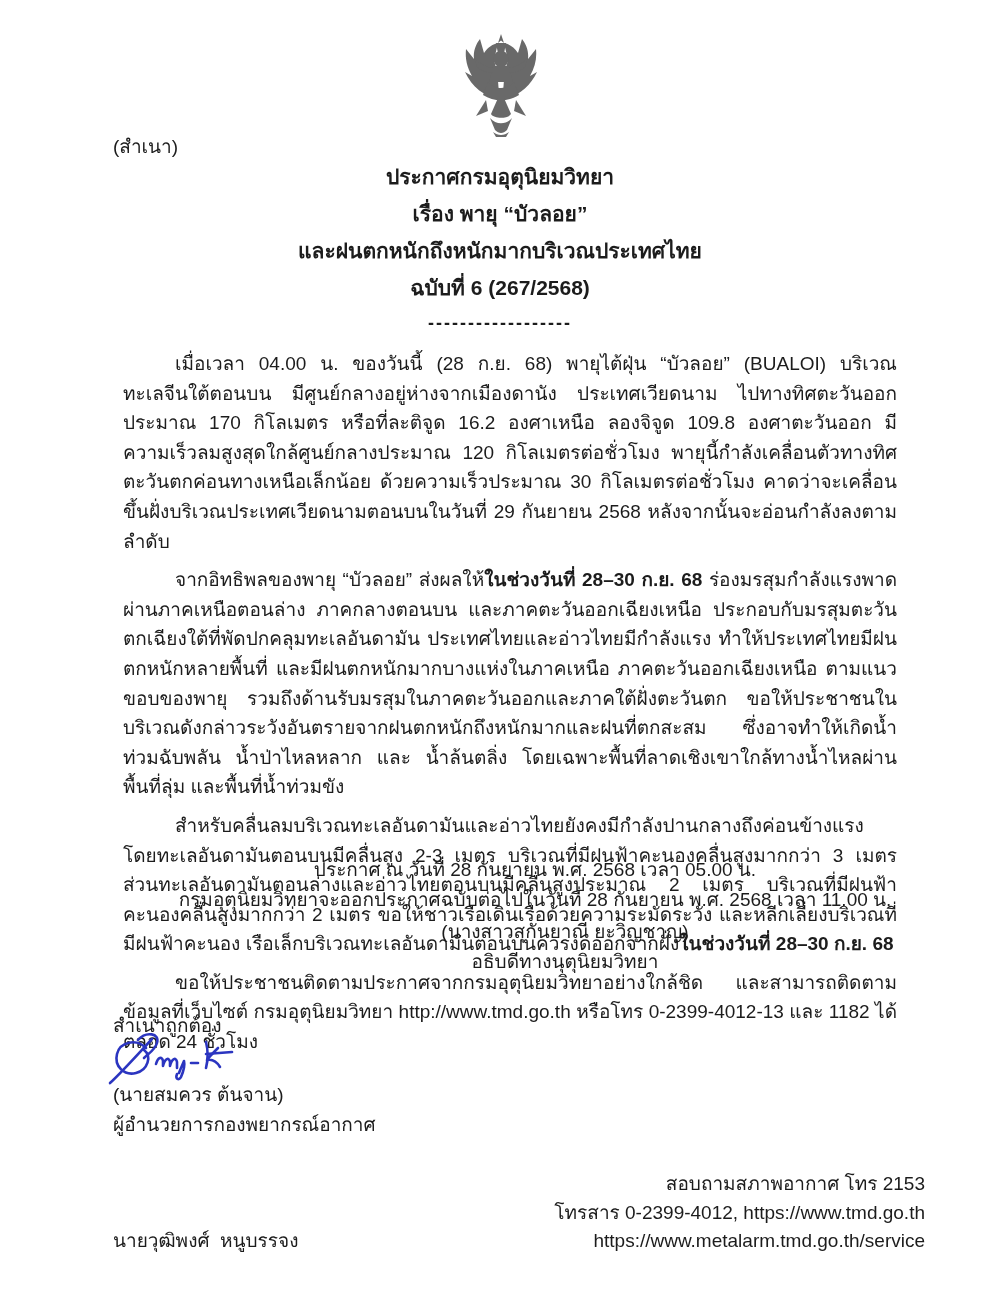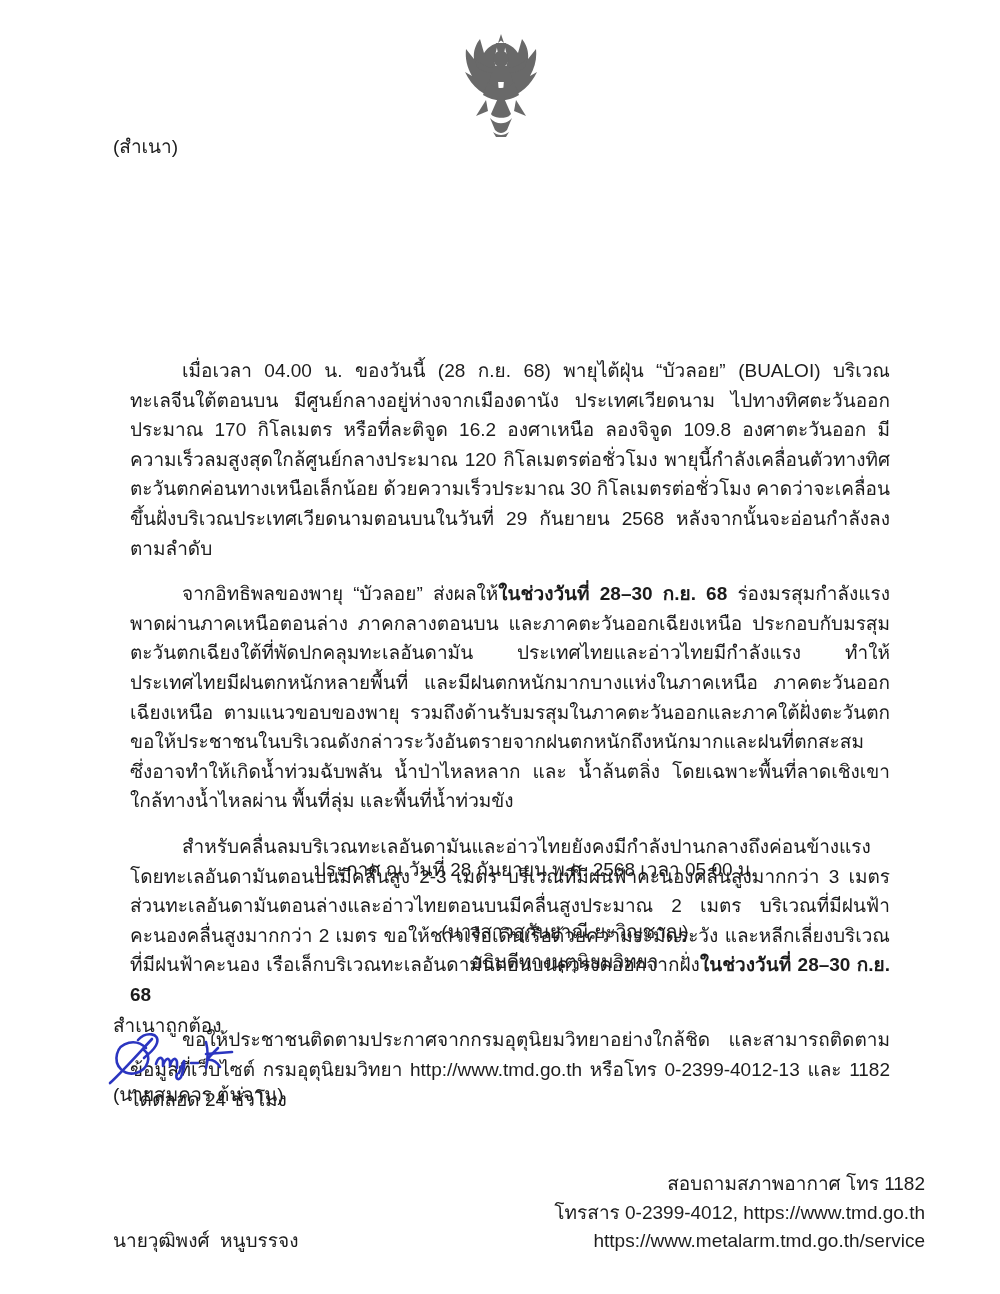--- a/index.html
+++ b/index.html
@@ -16,21 +16,21 @@
   .copy-label{left:113px;top:131px;font-size:19px;}
   .emblem{left:446px;top:34px;width:110px;height:104px;}
   .title-block{left:0;top:158px;width:1000px;text-align:center;}
   .title-line{font-size:21px;font-weight:700;line-height:37px;}
   .divider{font-size:18px;font-weight:700;letter-spacing:2px;line-height:30px;margin-top:2px;}
   .body-text{
     left:114px;top:340px;width:792px;
     font-size:19px;line-height:29.6px;
     text-align:justify;
   }
-  .body-text p{margin:16px;text-indent:52px;}
+  .body-text p{margin:9px;text-indent:52px;}
   .b{font-weight:700;}
   .issue-block{left:100px;top:843px;width:870px;text-align:center;font-size:19px;line-height:29.6px;margin-top:12px;}
   .signer-block{left:390px;top:917px;width:350px;text-align:center;font-size:19px;line-height:29.6px;}
   .cert-label{left:113px;top:1010px;font-size:19px;text-align:center;}
   .signature{left:106px;top:1028px;width:150px;height:60px;}
   .cert-name{left:113px;top:1079px;font-size:19px;}
   .cert-pos{left:113px;top:1109px;font-size:19px;}
   .footer-left{left:113px;top:1170px;font-size:19px;line-height:28.5px;white-space:pre-wrap;}
   .footer-right{right:75px;top:1170px;font-size:19px;line-height:28.5px;text-align:right;}
 </style>
@@ -65,30 +65,38 @@
 
         <path d="M40 66 L30 82 L42 77 Z"></path>
         <path d="M70 66 L80 82 L68 77 Z"></path>
 
         <path d="M44 84 C50 91 60 91 66 84 L61 96 C57 100 53 100 49 96 Z"></path>
         <path d="M47 98 C52 102 58 102 63 98 L60 103 h-10 Z"></path>
       </g>
     </svg>
   </div>
 
+  <div class="abs title-block">
+    <div class="title-line">ประกาศกรมอุตุนิยมวิทยา</div>
+    <div class="title-line">เรื่อง พายุ “บัวลอย”</div>
+    <div class="title-line">และฝนตกหนักถึงหนักมากบริเวณประเทศไทย</div>
+    <div class="title-line">ฉบับที่ 6 (267/2568)</div>
+    <div class="divider">------------------</div>
+  </div>
 
   <div class="abs body-text">
     <p><span>เมื่อเวลา 04.00 น. ของวันนี้ (28 ก.ย. 68) พายุไต้ฝุ่น “บัวลอย” (BUALOI) บริเวณทะเลจีนใต้ตอนบน มีศูนย์กลางอยู่ห่างจากเมืองดานัง ประเทศเวียดนาม ไปทางทิศตะวันออกประมาณ 170 กิโลเมตร หรือที่ละติจูด 16.2 องศาเหนือ ลองจิจูด 109.8 องศาตะวันออก มีความเร็วลมสูงสุดใกล้ศูนย์กลางประมาณ 120 กิโลเมตรต่อชั่วโมง พายุนี้กำลังเคลื่อนตัวทางทิศตะวันตกค่อนทางเหนือเล็กน้อย ด้วยความเร็วประมาณ 30 กิโลเมตรต่อชั่วโมง คาดว่าจะเคลื่อนขึ้นฝั่งบริเวณประเทศเวียดนามตอนบนในวันที่ 29 กันยายน 2568 หลังจากนั้นจะอ่อนกำลังลงตามลำดับ</span></p>
     <p><span>จากอิทธิพลของพายุ “บัวลอย” ส่งผลให้</span><span class="b">ในช่วงวันที่ 28–30 ก.ย. 68</span><span> ร่องมรสุมกำลังแรงพาดผ่านภาคเหนือตอนล่าง ภาคกลางตอนบน และภาคตะวันออกเฉียงเหนือ ประกอบกับมรสุมตะวันตกเฉียงใต้ที่พัดปกคลุมทะเลอันดามัน ประเทศไทยและอ่าวไทยมีกำลังแรง ทำให้ประเทศไทยมีฝนตกหนักหลายพื้นที่ และมีฝนตกหนักมากบางแห่งในภาคเหนือ ภาคตะวันออกเฉียงเหนือ ตามแนวขอบของพายุ รวมถึงด้านรับมรสุมในภาคตะวันออกและภาคใต้ฝั่งตะวันตก ขอให้ประชาชนในบริเวณดังกล่าวระวังอันตรายจากฝนตกหนักถึงหนักมากและฝนที่ตกสะสม ซึ่งอาจทำให้เกิดน้ำท่วมฉับพลัน น้ำป่าไหลหลาก และ น้ำล้นตลิ่ง โดยเฉพาะพื้นที่ลาดเชิงเขาใกล้ทางน้ำไหลผ่าน พื้นที่ลุ่ม และพื้นที่น้ำท่วมขัง</span></p>
     <p><span>สำหรับคลื่นลมบริเวณทะเลอันดามันและอ่าวไทยยังคงมีกำลังปานกลางถึงค่อนข้างแรง โดยทะเลอันดามันตอนบนมีคลื่นสูง 2-3 เมตร บริเวณที่มีฝนฟ้าคะนองคลื่นสูงมากกว่า 3 เมตร ส่วนทะเลอันดามันตอนล่างและอ่าวไทยตอนบนมีคลื่นสูงประมาณ 2 เมตร บริเวณที่มีฝนฟ้าคะนองคลื่นสูงมากกว่า 2 เมตร ขอให้ชาวเรือเดินเรือด้วยความระมัดระวัง และหลีกเลี่ยงบริเวณที่มีฝนฟ้าคะนอง เรือเล็กบริเวณทะเลอันดามันตอนบนควรงดออกจากฝั่ง</span><span class="b">ในช่วงวันที่ 28–30 ก.ย. 68</span></p>
     <p><span>ขอให้ประชาชนติดตามประกาศจากกรมอุตุนิยมวิทยาอย่างใกล้ชิด และสามารถติดตามข้อมูลที่เว็บไซต์ กรมอุตุนิยมวิทยา http://www.tmd.go.th หรือโทร 0-2399-4012-13 และ 1182 ได้ตลอด 24 ชั่วโมง</span></p>
   </div>
 
   <div class="abs issue-block">
     <div>ประกาศ ณ วันที่ 28 กันยายน พ.ศ. 2568 เวลา 05.00 น.</div>
+    <div>กรมอุตุนิยมวิทยาจะออกประกาศฉบับต่อไปในวันที่ 28 กันยายน พ.ศ. 2568 เวลา 11.00 น.</div>
   </div>
 
   <div class="abs signer-block">
     <div>(นางสาวสุกันยาณี ยะวิญชาญ)</div>
     <div>อธิบดีทางนุตุนิยมวิทยา</div>
   </div>
 
   <div class="abs cert-label">สำเนาถูกต้อง</div>
 
   <div class="abs signature">
@@ -107,26 +115,27 @@
         <path d="M85 35 L92 35"></path>
 
         <path d="M100 14 C102 22 102 32 100 40"></path>
         <path d="M112 20 C106 26 102 30 101 32 C106 31 111 34 114 39"></path>
         <path d="M100 26 L126 24"></path>
       </g>
     </svg>
   </div>
 
   <div class="abs cert-name">(นายสมควร ต้นจาน)</div>
+  <div class="abs cert-pos">ผู้อำนวยการกองพยากรณ์อากาศ</div>
 
   <div class="abs footer-left">
     <div>นายวุฒิพงศ์  หนูบรรจง</div>
     
     
   </div>
 
   <div class="abs footer-right">
-    <div>สอบถามสภาพอากาศ โทร 1182</div>
+    <div>สอบถามสภาพอากาศ โทร 2153</div>
     <div>โทรสาร 0-2399-4012, https://www.tmd.go.th</div>
     <div>https://www.metalarm.tmd.go.th/service</div>
   </div>
 
 </div>
 
 </body></html>

